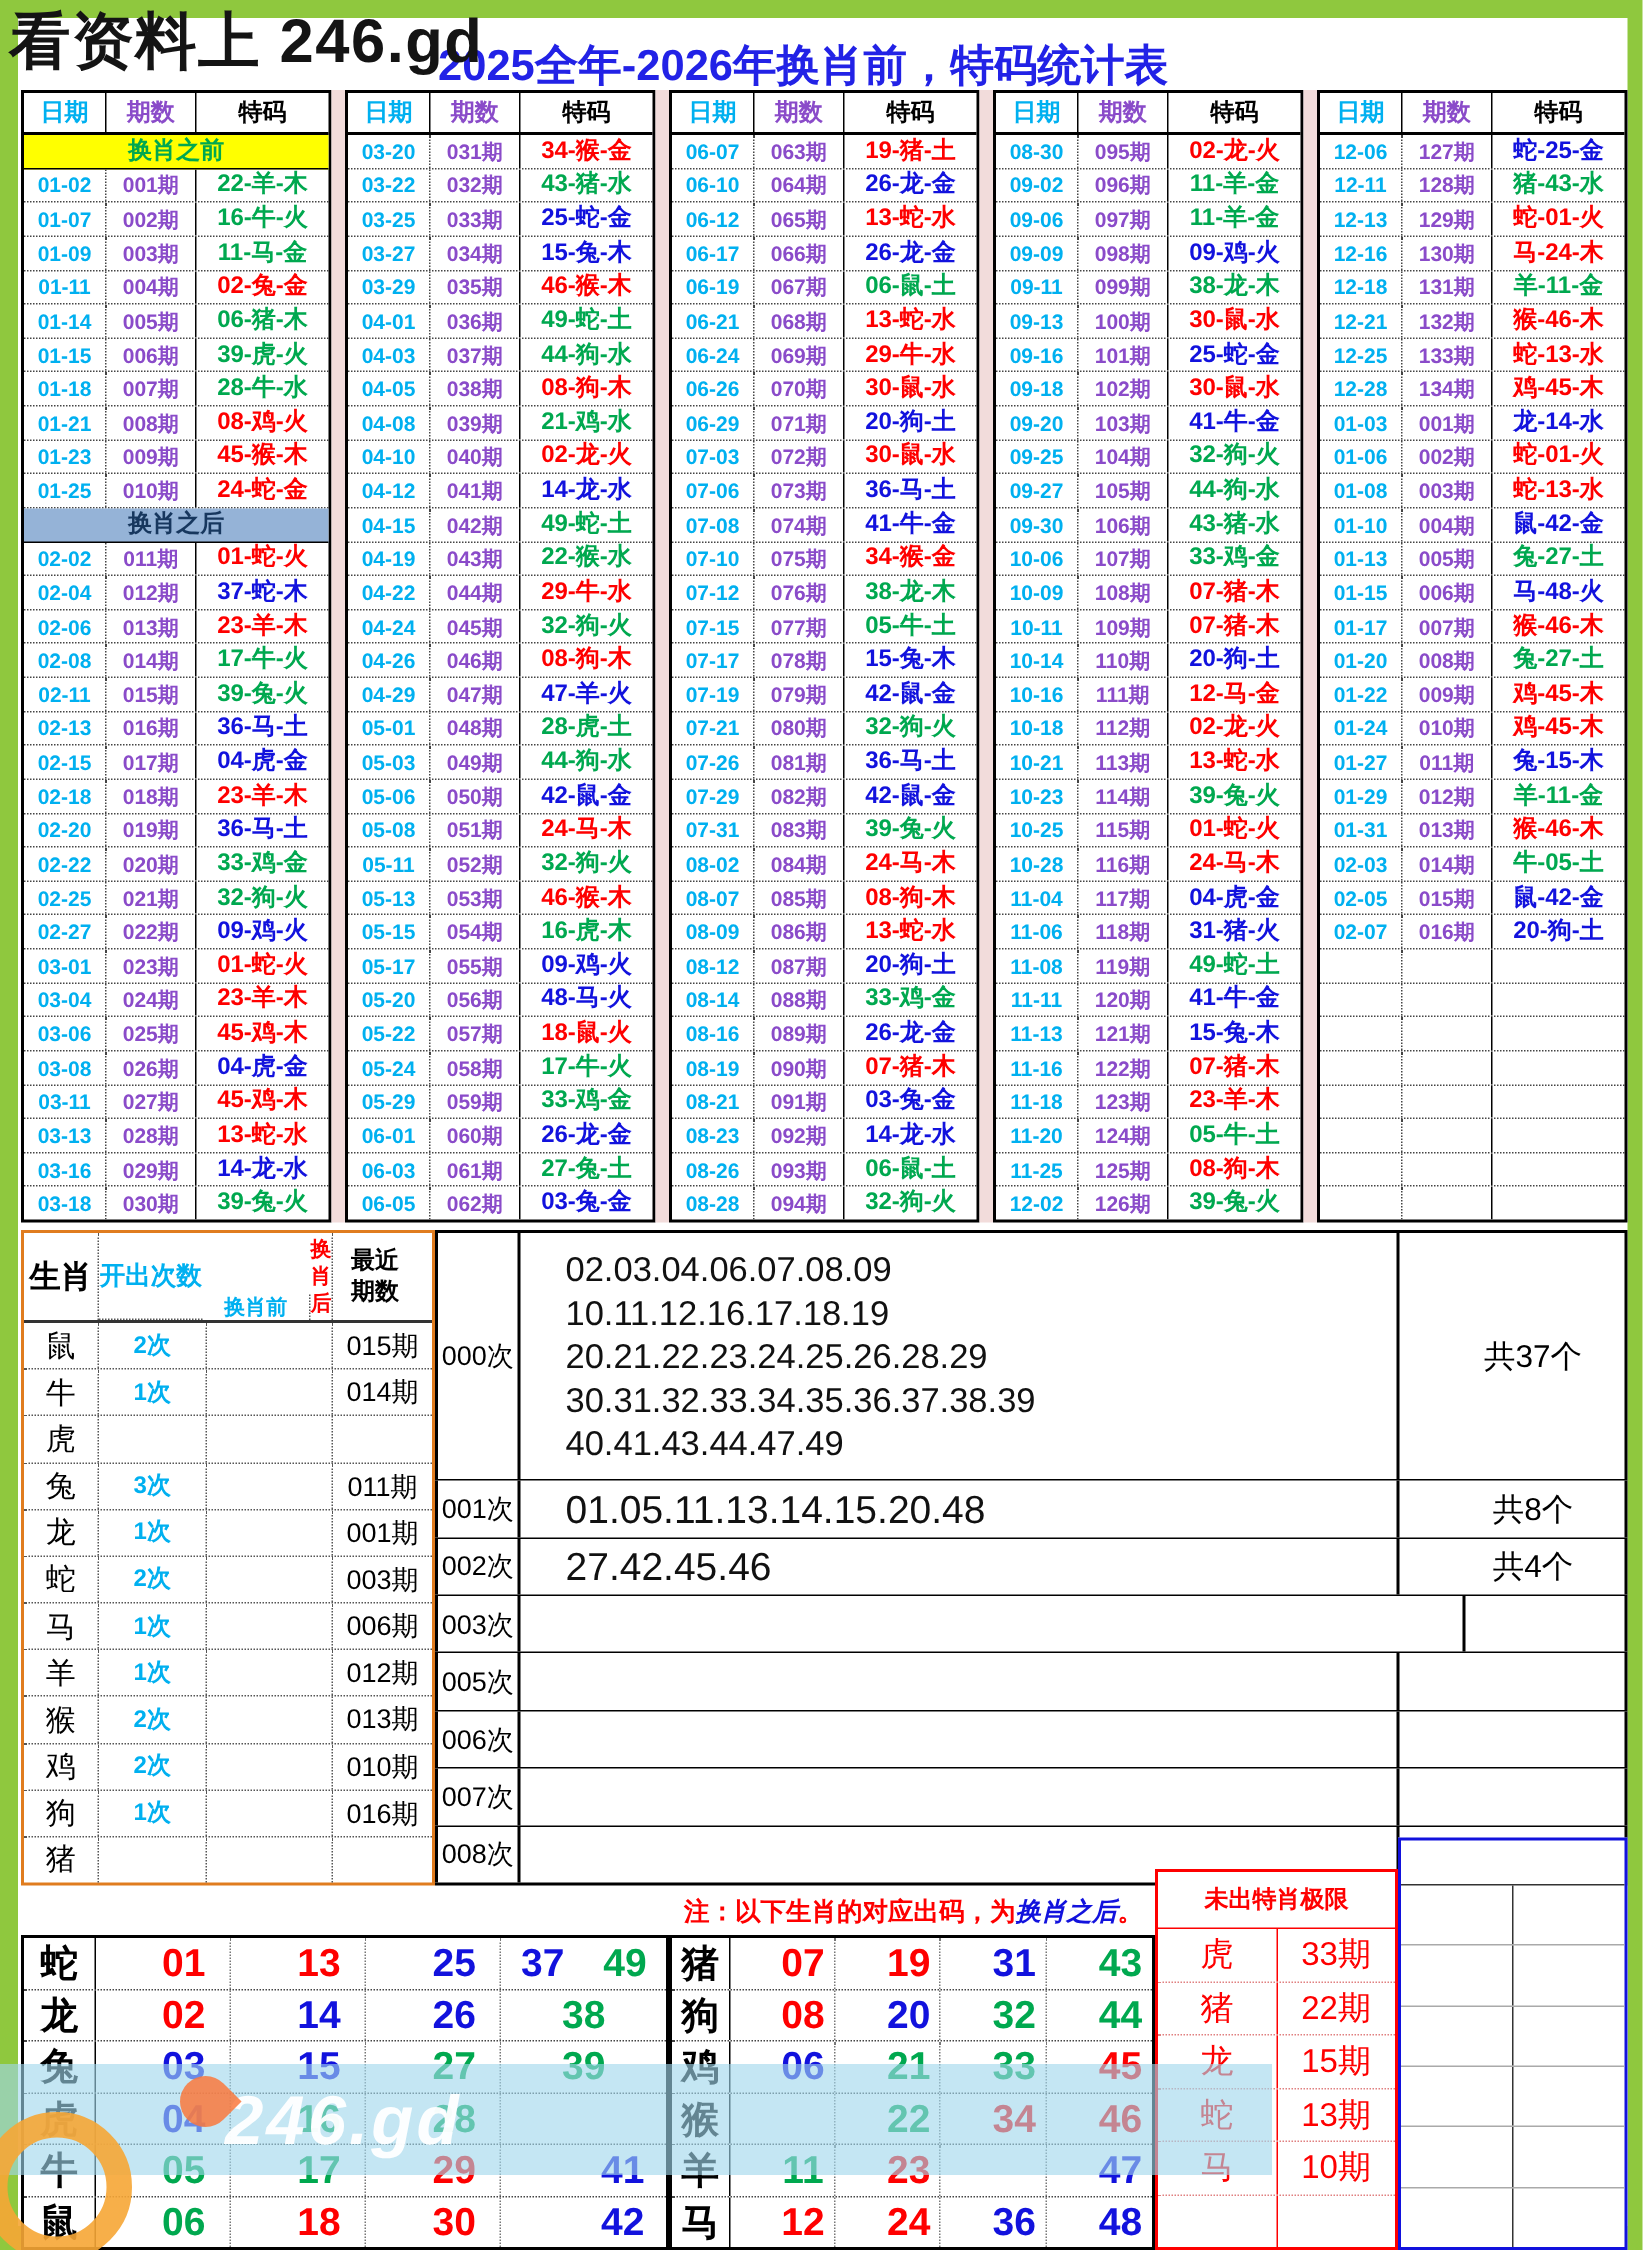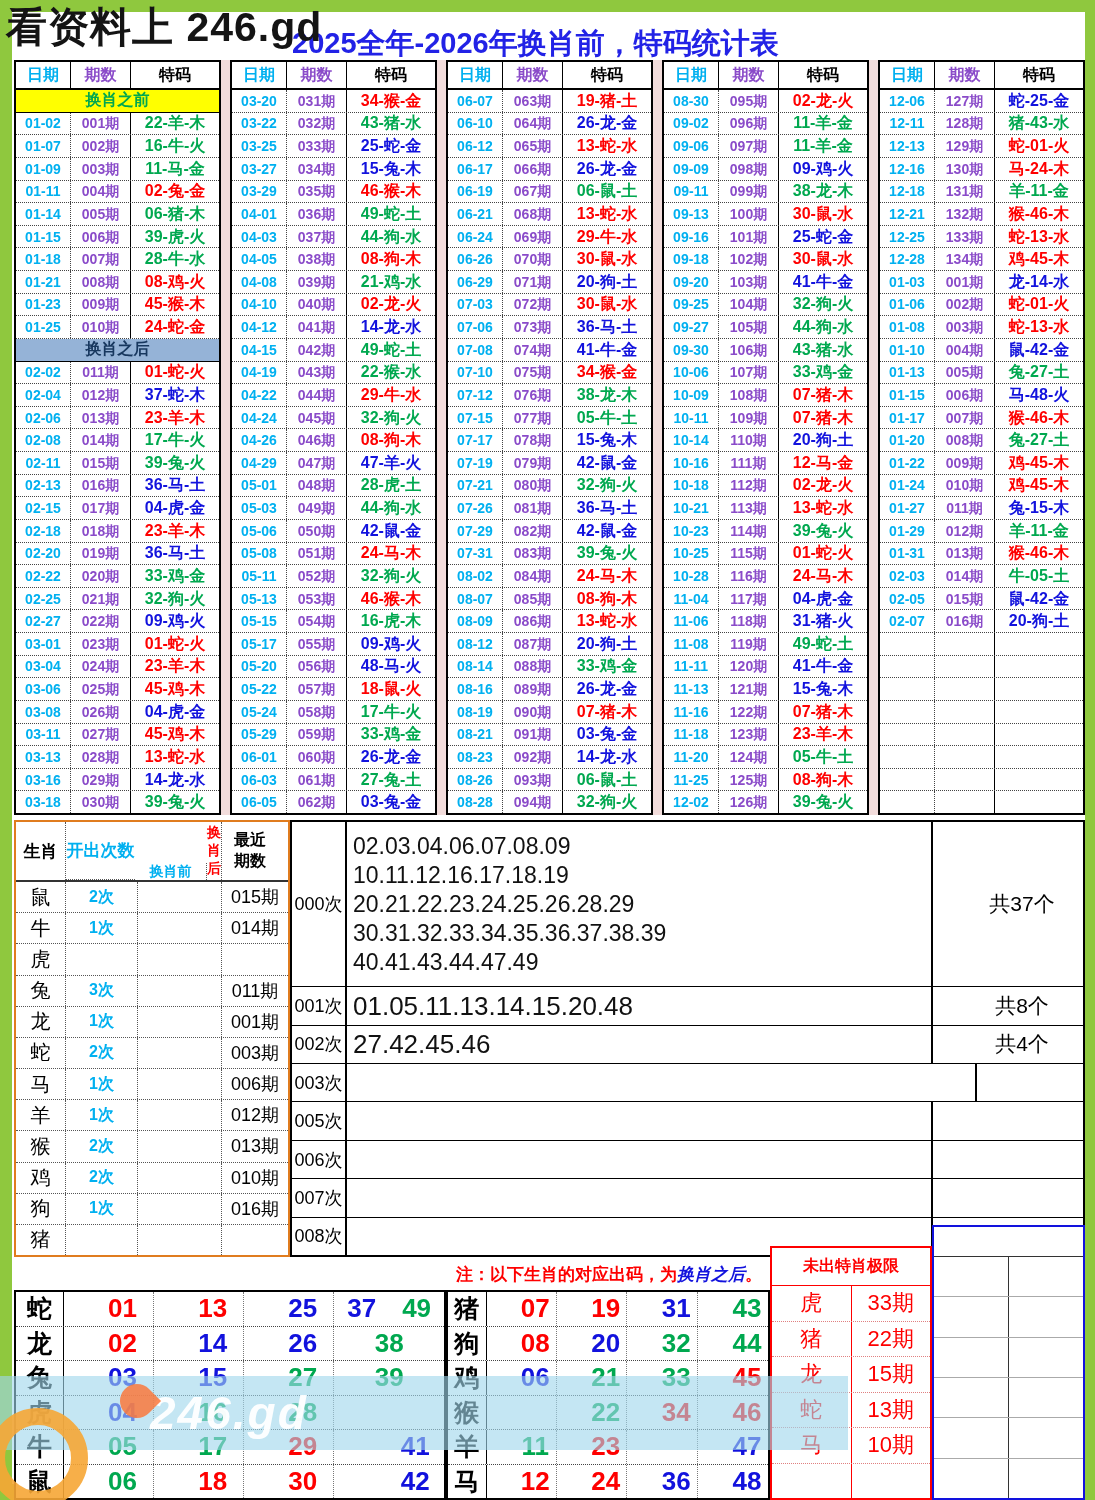--- a/index.html
+++ b/index.html
@@ -24,40 +24,40 @@
   .td-p{width:60px;color:#8a4bc9;font-size:14px;border-right:1px solid #000;}
   .td-c{flex:1;font-size:16px;}
   .k-g{color:#00a84f;} .k-r{color:#fe0000;} .k-b{color:#1212dd;}
   .secrow{flex:1;display:flex;align-items:center;justify-content:center;font-weight:bold;font-size:16px;border-bottom:1px solid #000;}
   .sec-before{background:#ffff00;color:#00a84f;}
   .sec-after{background:#95b3d7;color:#17375e;}
   
   .middle{position:absolute;left:14px;top:820px;width:1071px;height:437px;display:flex;z-index:4;}
   .sumtable{width:276px;border:2px solid #e07c1f;box-sizing:border-box;display:flex;flex-direction:column;}
   .sum-head{height:60px;display:flex;border-bottom:2px solid #333;box-sizing:border-box;font-weight:bold;}
-  .sh-zodiac{width:50px;display:flex;align-items:center;justify-content:center;font-size:17px;border-right:1px dotted #555;box-sizing:border-box;}
+  .sh-zodiac{width:50px;display:flex;align-items:center;justify-content:center;font-size:21px;border-right:1px dotted #555;box-sizing:border-box;}
   .sh-counts{width:156px;display:flex;border-right:1px dotted #555;box-sizing:border-box;}
   .sh-counts-title{flex:1;display:flex;align-items:center;justify-content:center;color:#00b0f0;font-size:17px;border-bottom:1px dotted #555;}
   .sh-sub{flex:1;display:flex;}
   .sh-before{width:72px;display:flex;align-items:center;justify-content:center;color:#00b0f0;font-size:14px;border-right:1px dotted #555;box-sizing:border-box;margin-top:41px;}
   .sh-after{flex:1;display:flex;align-items:center;justify-content:center;color:#fe0000;font-size:14px;}
   .sh-recent{flex:1;display:flex;align-items:center;justify-content:center;text-align:left;font-size:16px;width:70px;padding:0 12px;box-sizing:border-box;}
   .sum-body{flex:1;display:flex;flex-direction:column;}
   .sum-row{flex:1;display:flex;border-bottom:1px dotted #555;box-sizing:border-box;}
   .sum-body .sum-row:last-child{border-bottom:none;}
   .sr-z{width:50px;display:flex;align-items:center;justify-content:center;font-size:20px;border-right:1px dotted #555;box-sizing:border-box;}
   .sr-b{width:72px;display:flex;align-items:center;justify-content:center;color:#00b0f0;font-weight:bold;font-size:16px;border-right:1px dotted #555;box-sizing:border-box;}
   .sr-a{width:84px;border-right:1px dotted #555;box-sizing:border-box;}
   .sr-r{flex:1;display:flex;align-items:center;justify-content:center;font-size:18px;}
   .blocks{flex:1;display:flex;flex-direction:column;border-top:2px solid #000;border-bottom:2px solid #000;box-sizing:border-box;}
   .blockrow{display:flex;box-sizing:border-box;border-bottom:1px solid #000;}
   .blocks .blockrow:last-child{border-bottom:none;}
   .bl-label{width:57px;display:flex;align-items:center;justify-content:center;font-size:18px;border-right:2px solid #000;border-left:2px solid #000;box-sizing:border-box;}
   .bl-lines{width:586px;display:flex;flex-direction:column;justify-content:center;padding-left:6px;box-sizing:border-box;border-right:2px solid #000;}
-  .bl-line{font-size:23px;line-height:29px;color:#111;white-space:nowrap;}
+  .bl-line{font-size:23px;line-height:29px;color:#111;white-space:nowrap;margin-left:24px;}
   .bl-big .bl-line{font-size:26px;}
   .bl-count{flex:1;display:flex;align-items:center;justify-content:center;font-size:21px;border-right:2px solid #000;box-sizing:border-box;margin-left:28px;}
   
   .note-band{position:absolute;left:14px;top:1260px;width:754px;height:28px;display:flex;align-items:center;justify-content:flex-end;padding-right:6px;box-sizing:border-box;font-size:17px;font-weight:bold;z-index:4;}
   .note-band .red{color:#fe0000;}
   .note-band .em{color:#1212dd;font-style:italic;}
   .zl,.zr{position:absolute;top:1290px;height:210px;border:2px solid #000;box-sizing:border-box;display:flex;flex-direction:column;background:#fff;z-index:4;}
   .zl{left:14px;width:432px;}
   .zr{left:446px;width:324px;}
   .zrow{flex:1;display:flex;border-bottom:1px dotted #444;box-sizing:border-box;align-items:stretch;}

